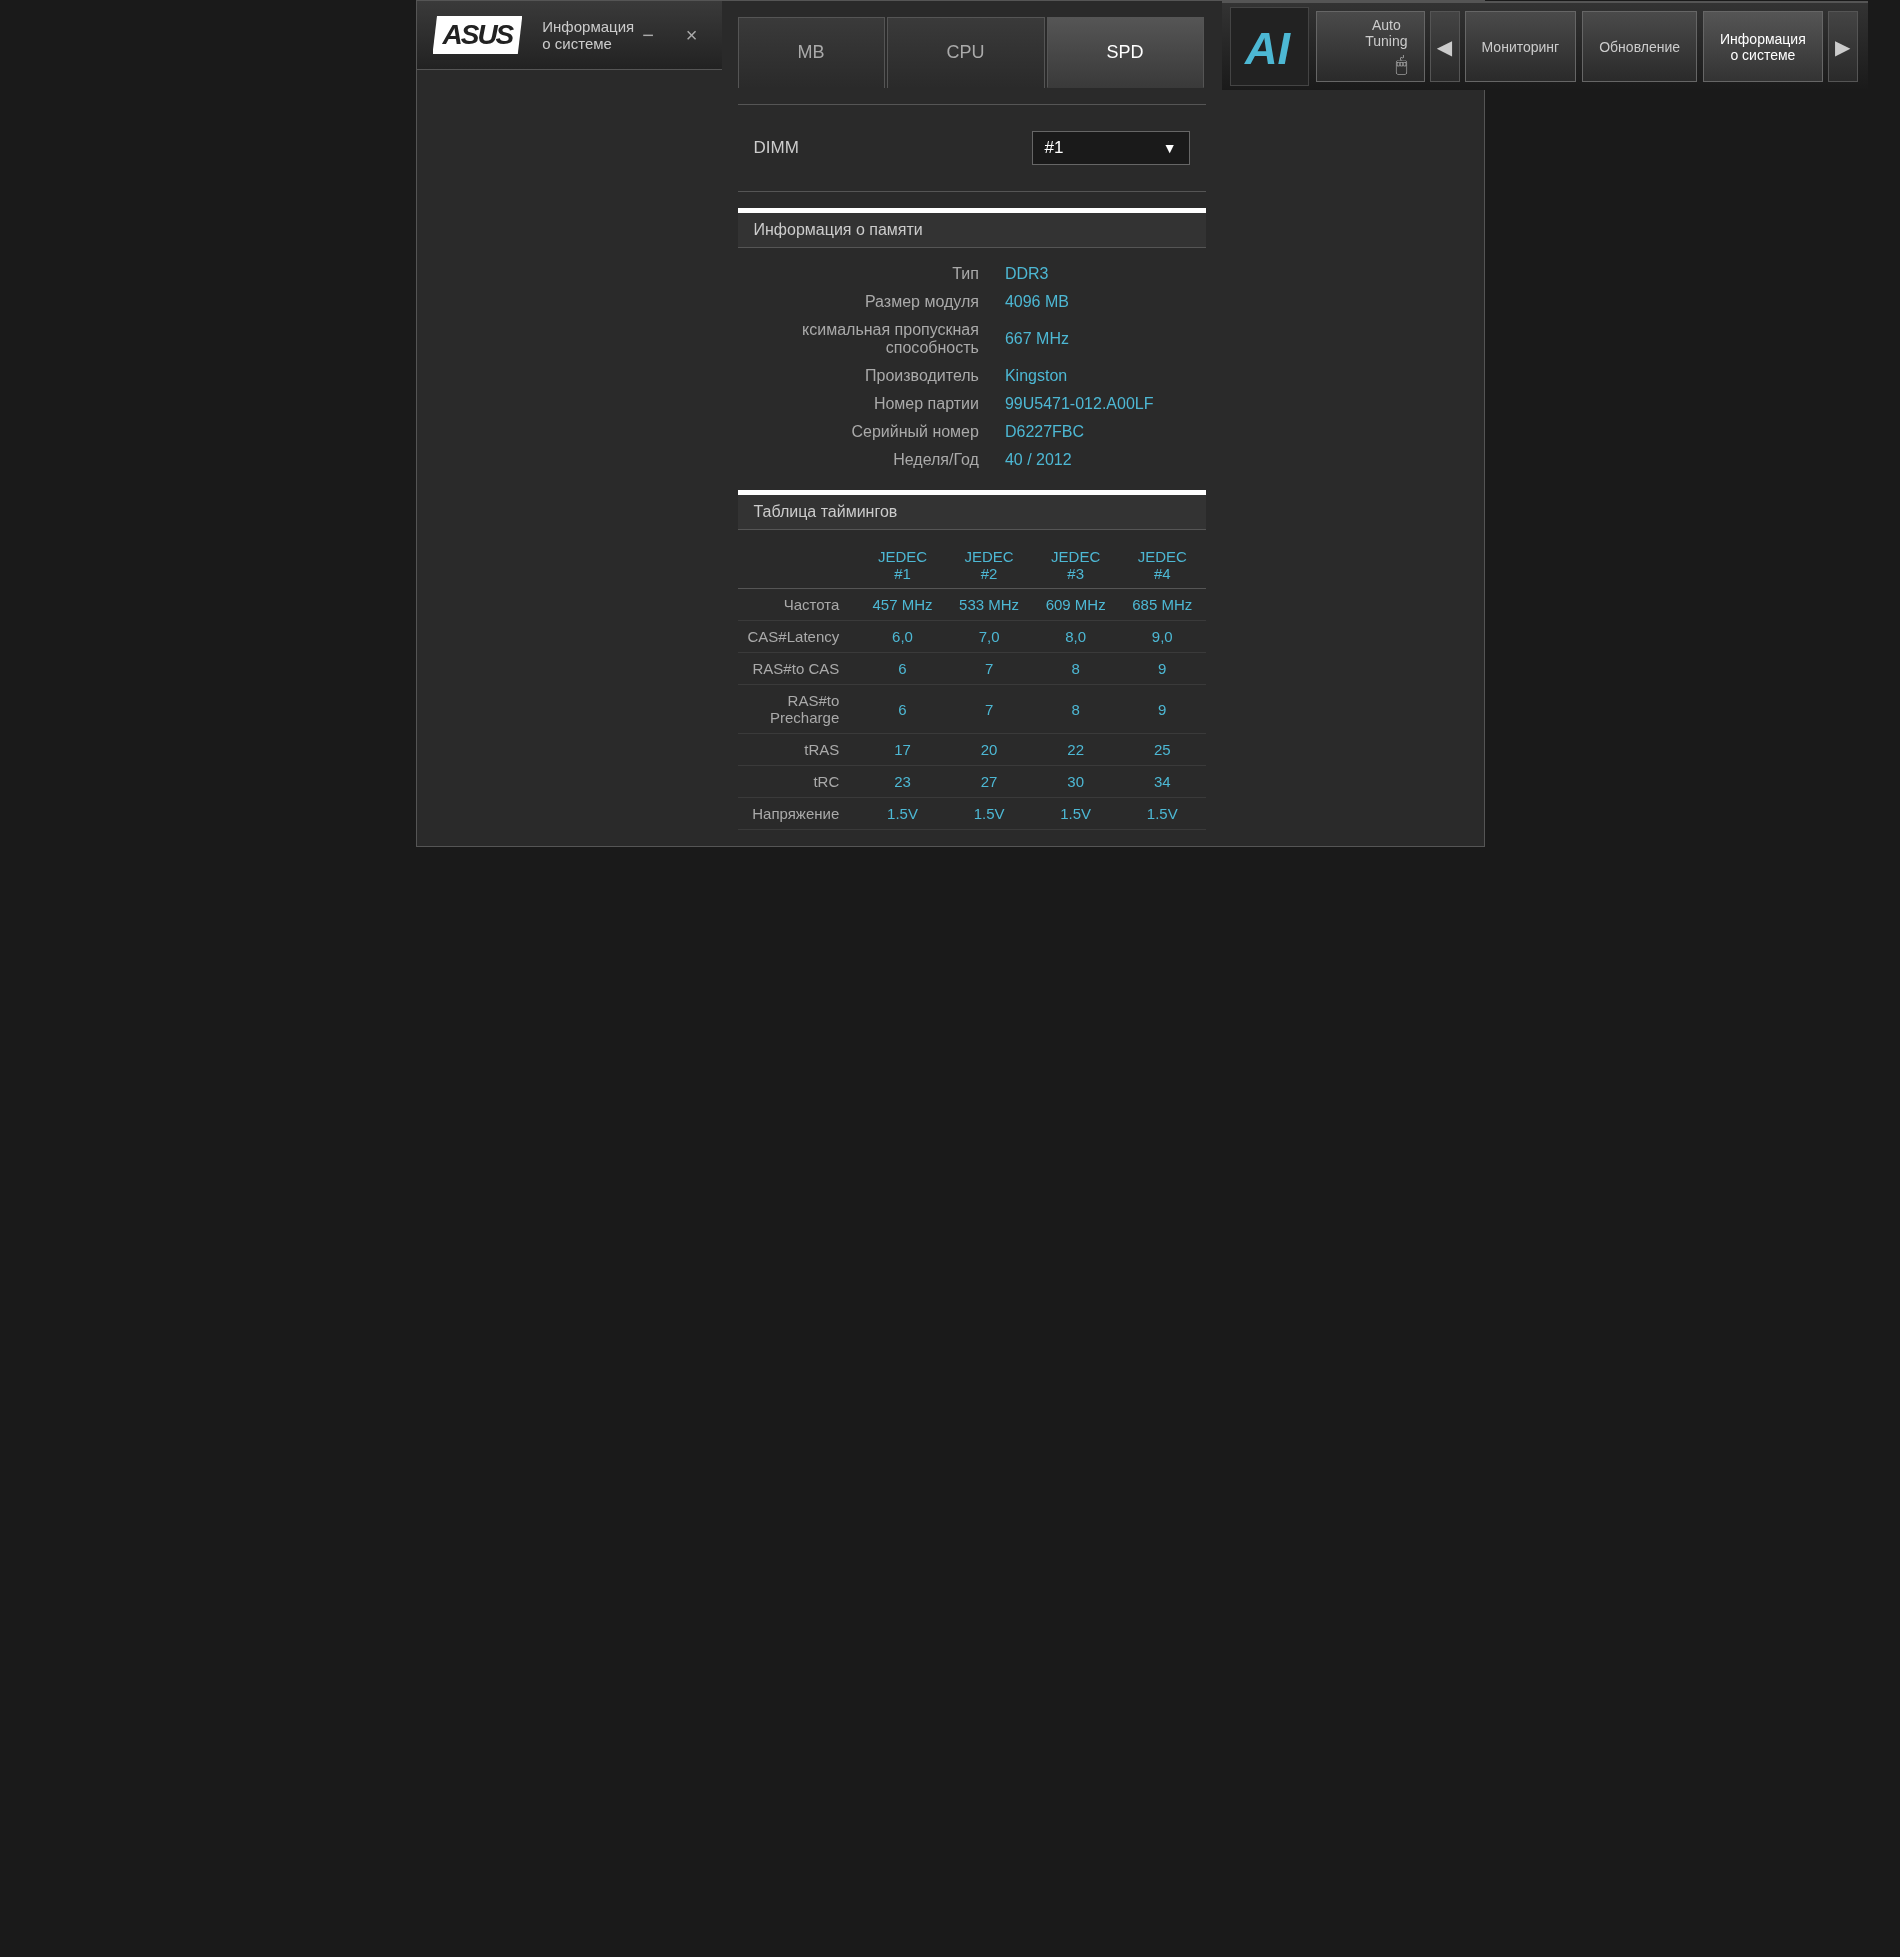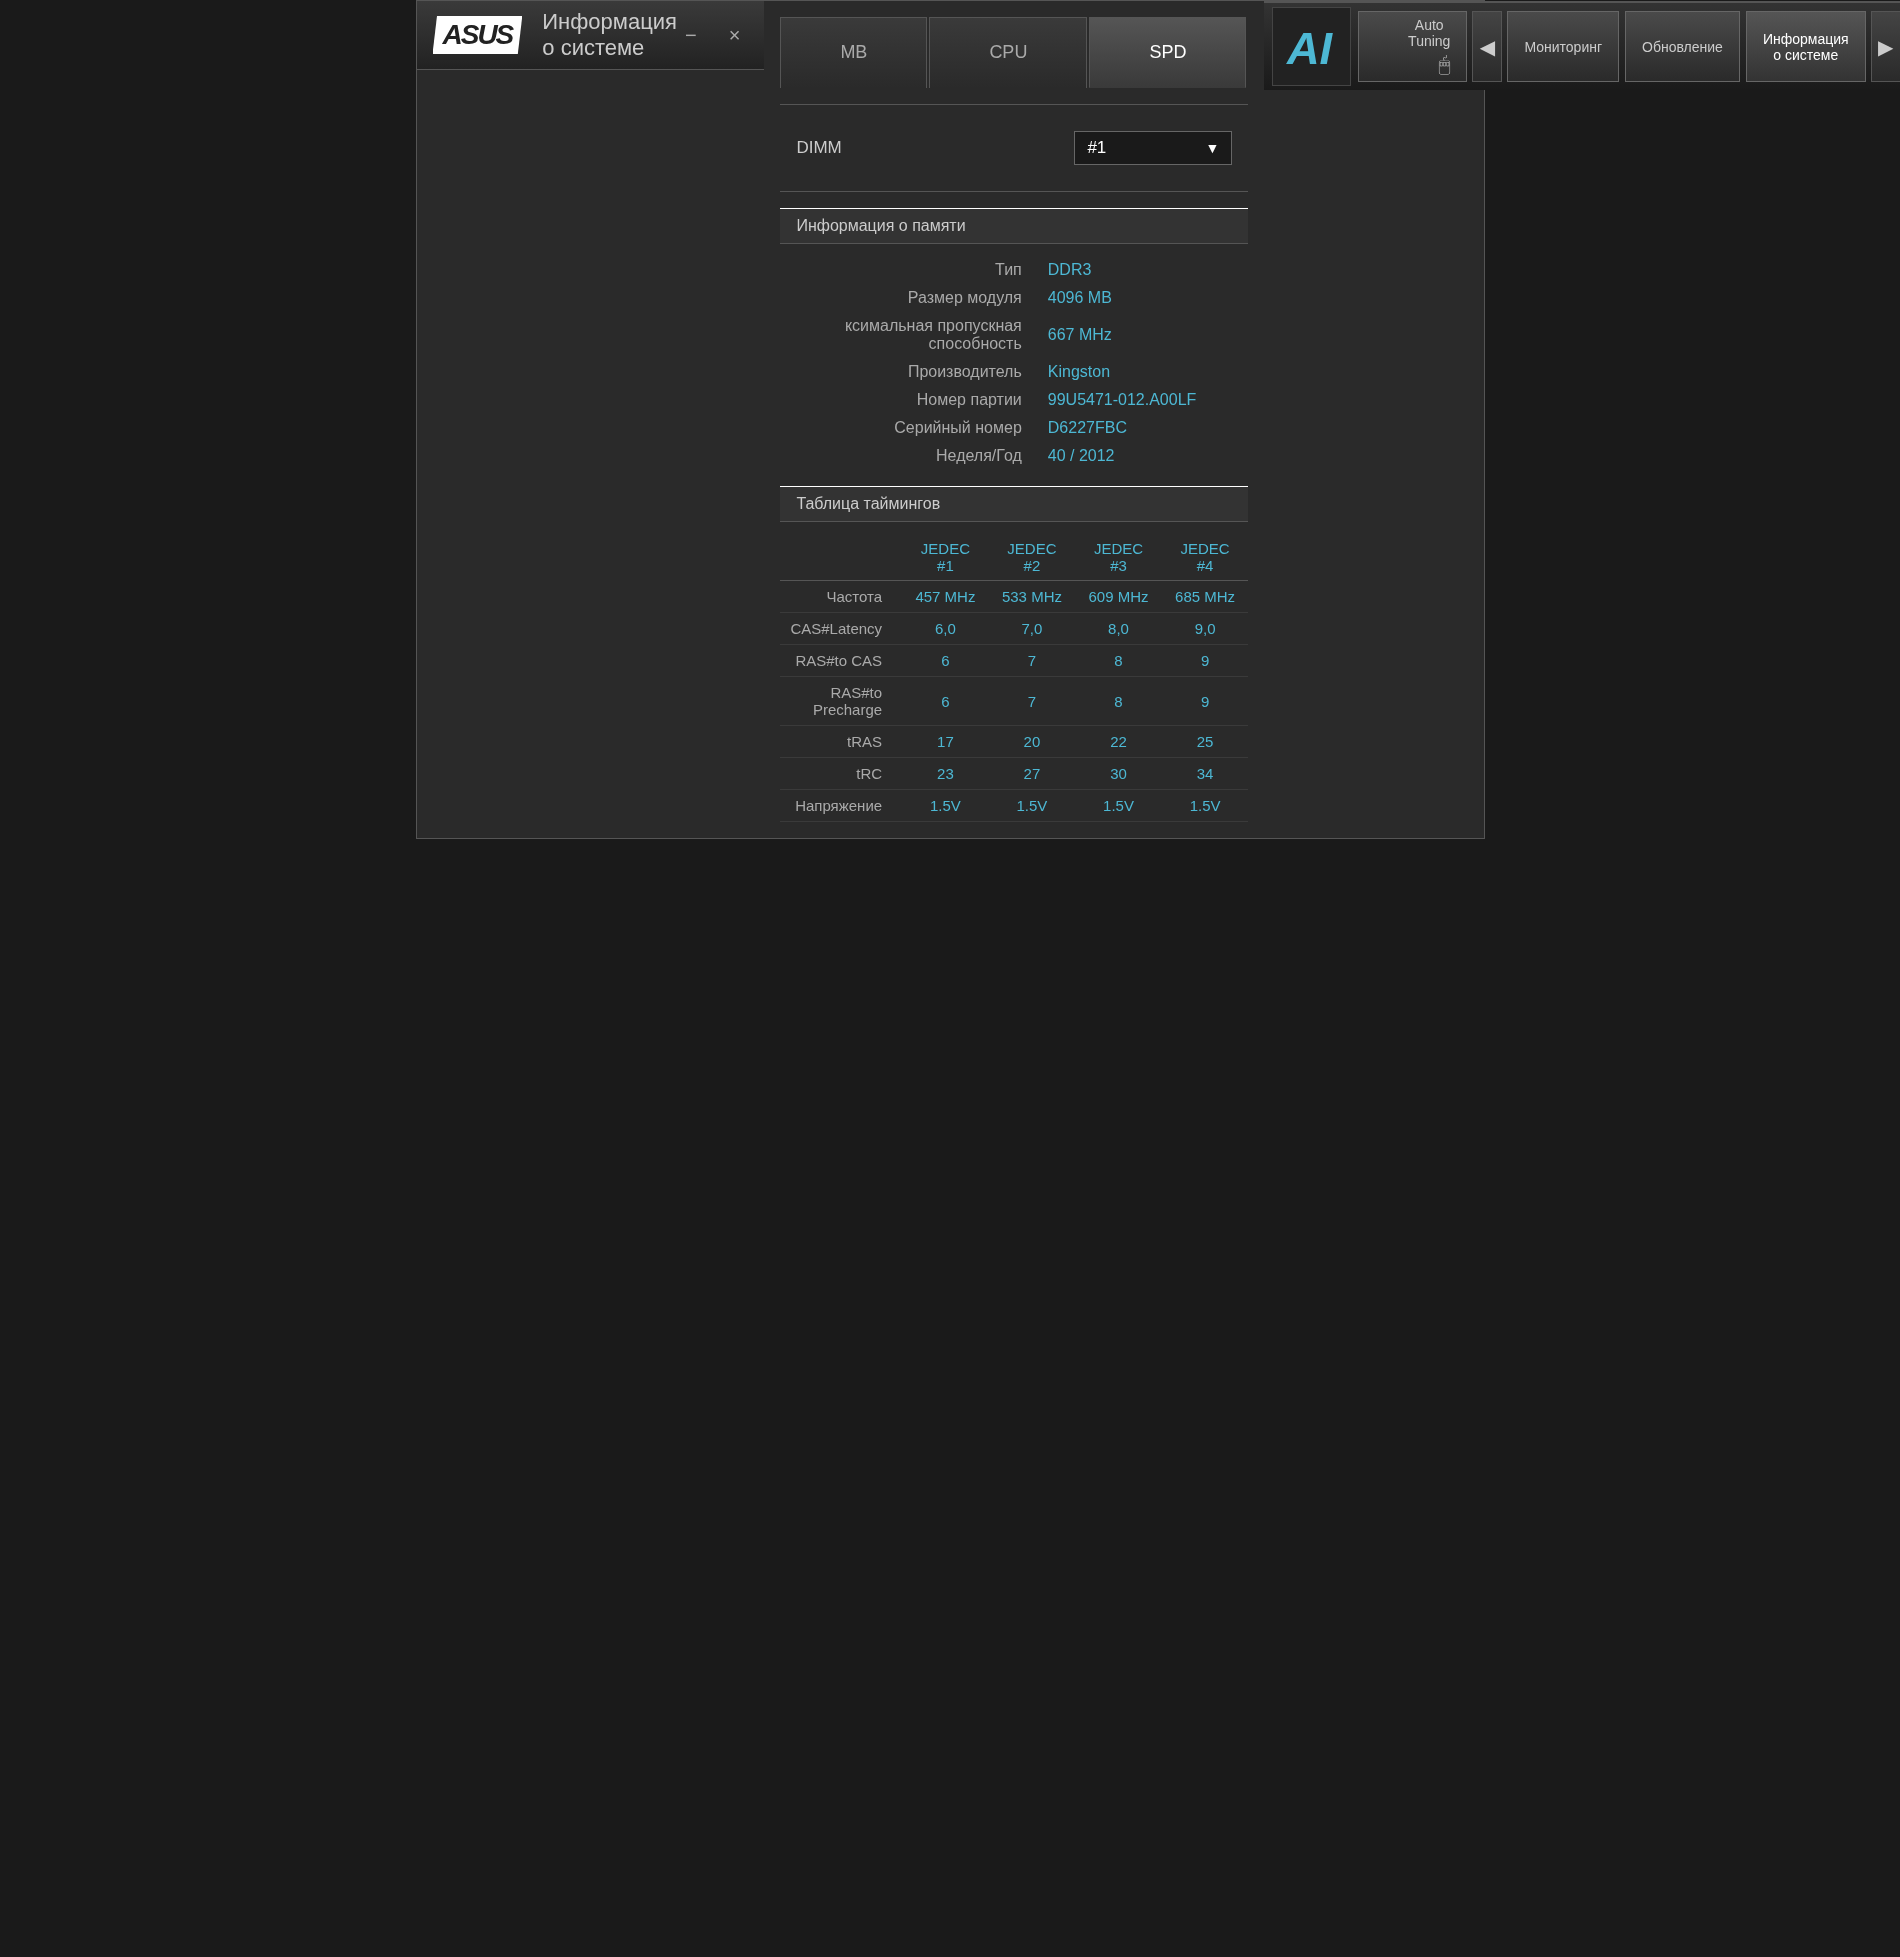--- a/index.html
+++ b/index.html
@@ -35,21 +35,21 @@
       letter-spacing: -2px;
       margin-right: 20px;
       font-family: Arial Black, sans-serif;
       background: #fff;
       color: #222;
       padding: 3px 10px;
       clip-path: polygon(5% 0%, 100% 0%, 95% 100%, 0% 100%);
     }
     .titlebar-title {
       color: #ccc;
-      font-size: 22px;
+      font-size: 15px;
       flex: 1;
     }
     .titlebar-controls {
       display: flex;
       gap: 16px;
       align-items: center;
     }
     .titlebar-btn {
       color: #aaa;
       font-size: 20px;
@@ -117,21 +117,21 @@
       font-size: 14px;
       margin-left: 12px;
     }
     
     .section-header {
       background: #333;
       color: #ccc;
       padding: 8px 16px;
       font-size: 16px;
       margin-bottom: 12px;
-      border-top: 1px solid #ffffff;
+      border-top: 5px solid #ffffff;
       border-bottom: 1px solid #555;
     }
     
     .info-table {
       width: 100%;
       border-collapse: collapse;
       margin-bottom: 16px;
     }
     .info-table td {
       padding: 5px 10px;

